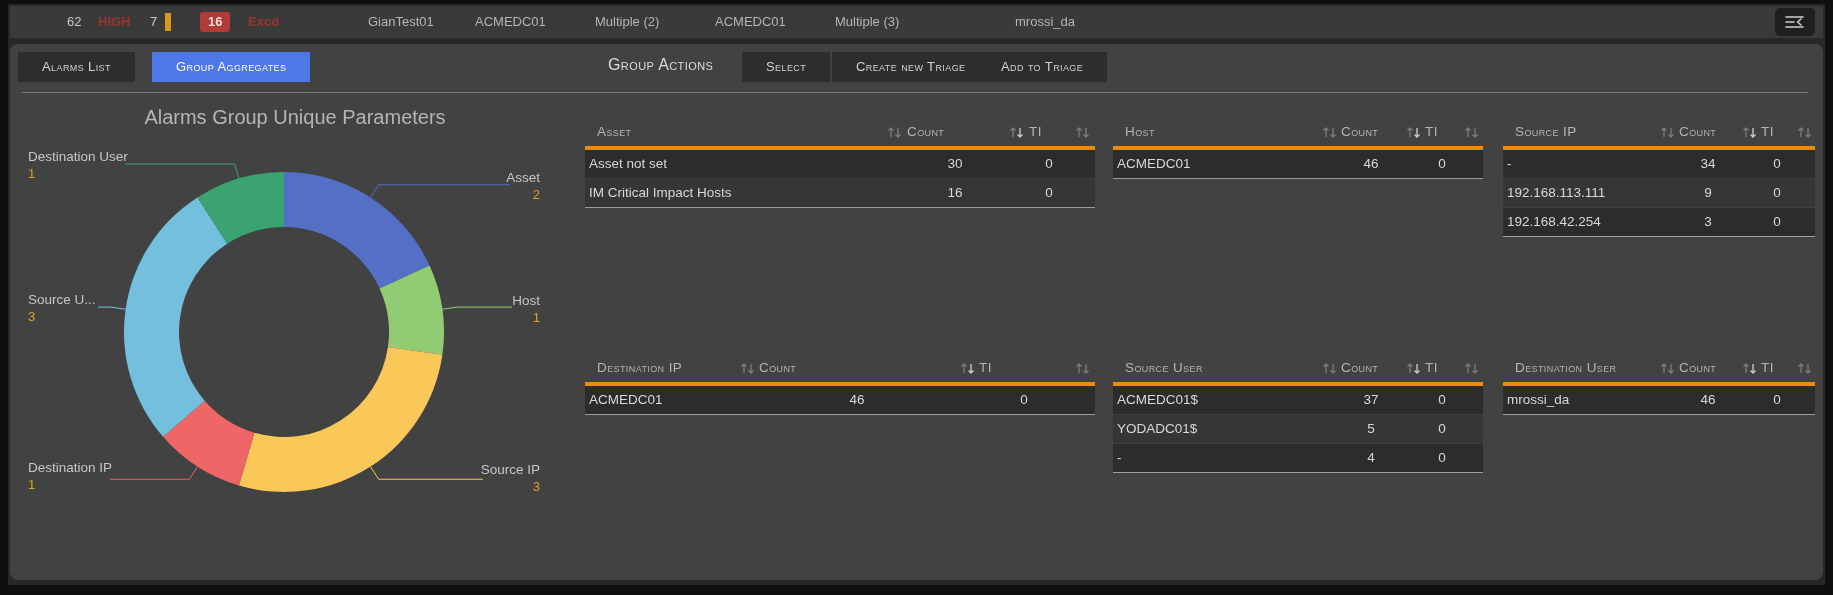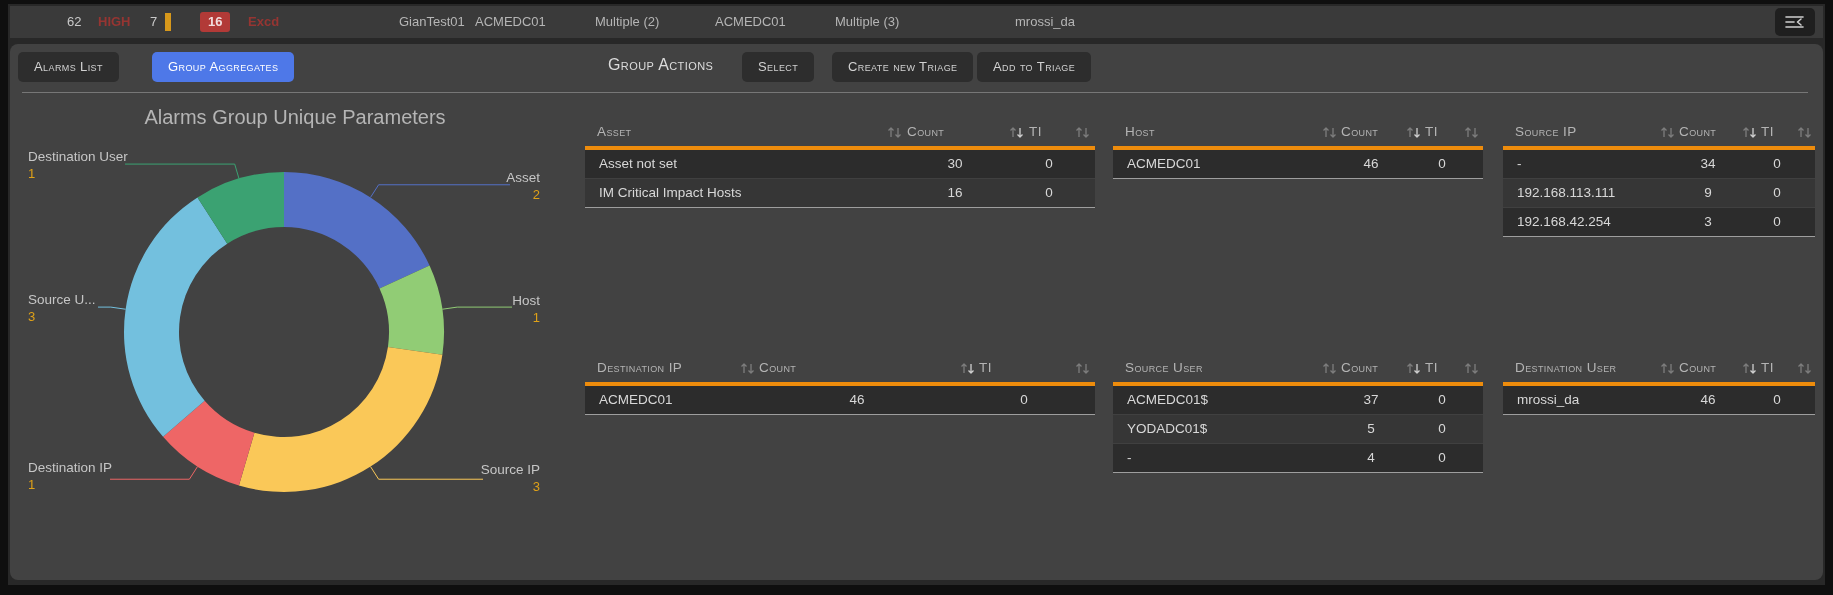--- a/index.html
+++ b/index.html
@@ -20,23 +20,23 @@
   .tb-badge{position:absolute;left:190px;top:6px;height:20px;line-height:20px !important;
     background:#b23a37;color:#f1dddd;font-size:13px;font-weight:bold;border-radius:3px;padding:0 8px;}
   .tb-field{color:#b5b5b5;}
   .menu-btn{position:absolute;right:8px;top:2px;width:40px;height:28px;background:#1f1f1f;
     border-radius:5px;display:flex;align-items:center;justify-content:center;cursor:pointer;}
 
   
   .panel{position:absolute;left:2px;right:2px;top:40px;height:536px;background:#424242;border-radius:8px;}
 
   
-  .btn{position:absolute;top:8px;height:30px;border-radius:5px;background:#2d2d2d;color:#d2d2d2;
+  .btn{position:absolute;top:8px;height:30px;border-radius:0;background:#2d2d2d;color:#d2d2d2;
     border:none;font-family:inherit;font-size:13px;font-variant:small-caps;letter-spacing:.4px;
-    padding:0 16px;line-height:30px;cursor:pointer;white-space:nowrap;}
+    padding:0 24px;line-height:30px;cursor:pointer;white-space:nowrap;}
   .btn.primary{background:#4e78e8;color:#ffffff;margin-left:29px;}
   .ga-title{position:absolute;top:12px;left:598px;font-size:16px;font-weight:normal;
     font-variant:small-caps;letter-spacing:.4px;color:#dcdcdc;}
   .divider{position:absolute;left:12px;right:15px;top:48px;height:1px;background:#8a8a8a;opacity:.75;}
 
   
   .chart{position:absolute;left:0;top:48px;width:570px;height:486px;}
   .chart-title{position:absolute;left:0;top:14px;width:570px;text-align:center;
     font-size:20px;color:#b5b5b5;}
   .chart svg{position:absolute;left:0;top:0;}
@@ -52,38 +52,38 @@
     line-height:28px;white-space:nowrap;cursor:pointer;}
   .th.name{padding-left:12px;}
   .sic{display:flex;align-items:center;justify-content:center;cursor:pointer;}
   .accent{height:4px;background:#ee8c0c;}
   .tr{height:28px;cursor:pointer;}
   .tr.odd{background:#2c2c2c;}
   .tr.even{background:#363636;}
   .tr + .tr{border-top:1px solid #404040;}
   .tr:last-child{border-bottom:1px solid #9e9e9e;}
   .td{font-size:13.5px;color:#d8d8d8;line-height:28px;white-space:nowrap;}
-  .td.name{grid-column:1;padding-left:14px;}
+  .td.name{grid-column:1;padding-left:4px;}
   .td.c3{grid-column:3;text-align:center;}
   .td.c5{grid-column:5;text-align:center;}
 </style>
 </head>
 <body>
 
 <div class="app">
 
   <div class="topbar">
     <span class="tb-num" style="left:57px">62</span>
     <span class="tb-sev" style="left:88px">HIGH</span>
     <span class="tb-num" style="left:140px">7</span>
     <span class="tb-bar"></span>
     <span class="tb-badge">16</span>
     <span class="tb-sev" style="left:238px">Excd</span>
 
-    <span class="tb-field" style="left:389px">GianTest01</span>
+    <span class="tb-field" style="left:358px">GianTest01</span>
     <span class="tb-field" style="left:465px">ACMEDC01</span>
     <span class="tb-field" style="left:585px">Multiple (2)</span>
     <span class="tb-field" style="left:705px">ACMEDC01</span>
     <span class="tb-field" style="left:825px">Multiple (3)</span>
     <span class="tb-field" style="left:1005px">mrossi_da</span>
 
     <div class="menu-btn">
       <svg width="22" height="16" viewBox="0 0 22 16">
         <g stroke="#cfcfcf" stroke-width="1.6" fill="none" stroke-linecap="round" stroke-linejoin="round">
           <path d="M2 3h17"></path>

